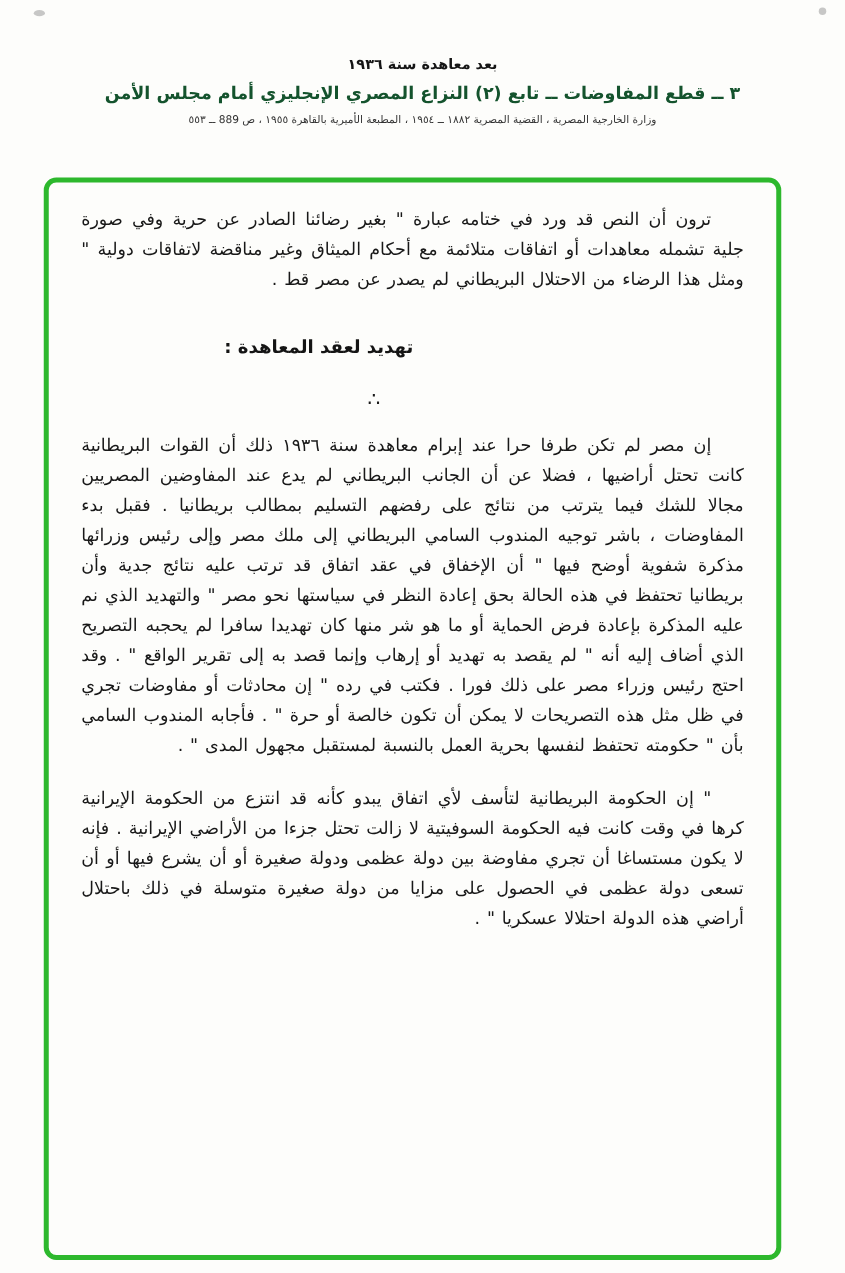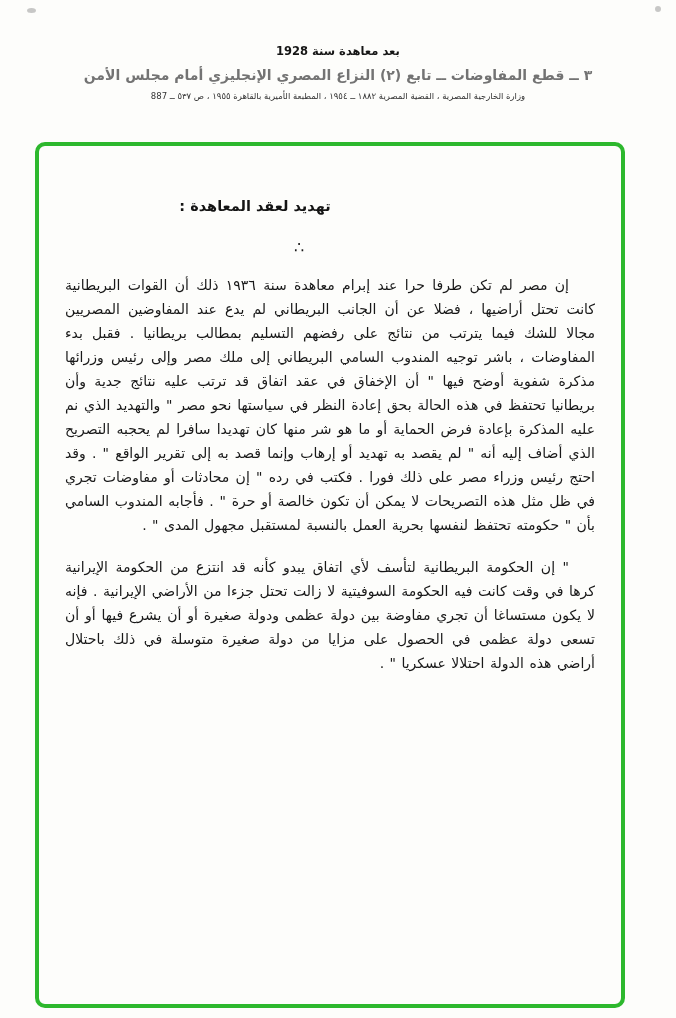--- a/index.html
+++ b/index.html
@@ -25,21 +25,21 @@
   .hdr-line1 {
     font-size: 11.5px;
     font-weight: bold;
     margin-bottom: 9px;
     color: #151515;
   }
   .hdr-line2 {
     font-size: 14px;
     font-weight: bold;
     margin-bottom: 8px;
-    color: #737373;
+    color: #14532d;
   }
   .hdr-line3 {
     font-size: 8.5px;
     color: #333;
     letter-spacing: 0.2px;
   }
   
   .green-box {
     position: absolute;
     left: 35px;
@@ -95,27 +95,28 @@
 </style>
 </head>
 <body>
 
 <div class="page">
 
   <span class="speck speck-tl"></span>
   <span class="speck speck-tr"></span>
 
   <header class="doc-header">
-    <div class="hdr-line1">بعد معاهدة سنة 1928</div>
+    <div class="hdr-line1">بعد معاهدة سنة ١٩٣٦</div>
     <div class="hdr-line2">٣ ــ قطع المفاوضات ــ تابع (٢) النزاع المصري الإنجليزي أمام مجلس الأمن</div>
-    <div class="hdr-line3">وزارة الخارجية المصرية ، القضية المصرية ١٨٨٢ ــ ١٩٥٤ ، المطبعة الأميرية بالقاهرة ١٩٥٥ ، ص ٥٣٧ ــ 887</div>
+    <div class="hdr-line3">وزارة الخارجية المصرية ، القضية المصرية ١٨٨٢ ــ ١٩٥٤ ، المطبعة الأميرية بالقاهرة ١٩٥٥ ، ص 889 ــ ٥٥٣</div>
   </header>
 
   <section class="green-box">
 
+    <p class="para">ترون أن النص قد ورد في ختامه عبارة " بغير رضائنا الصادر عن حرية وفي صورة جلية تشمله معاهدات أو اتفاقات متلائمة مع أحكام الميثاق وغير مناقضة لاتفاقات دولية " ومثل هذا الرضاء من الاحتلال البريطاني لم يصدر عن مصر قط .</p>
 
     <div class="section-heading">تهديد لعقد المعاهدة :</div>
 
 
     <div class="separator">∴</div>
 
     <p class="para mt-para3">إن مصر لم تكن طرفا حرا عند إبرام معاهدة سنة ١٩٣٦ ذلك أن القوات البريطانية كانت تحتل أراضيها ، فضلا عن أن الجانب البريطاني لم يدع عند المفاوضين المصريين مجالا للشك فيما يترتب من نتائج على رفضهم التسليم بمطالب بريطانيا . فقبل بدء المفاوضات ، باشر توجيه المندوب السامي البريطاني إلى ملك مصر وإلى رئيس وزرائها مذكرة شفوية أوضح فيها " أن الإخفاق في عقد اتفاق قد ترتب عليه نتائج جدية وأن بريطانيا تحتفظ في هذه الحالة بحق إعادة النظر في سياستها نحو مصر " والتهديد الذي نم عليه المذكرة بإعادة فرض الحماية أو ما هو شر منها كان تهديدا سافرا لم يحجبه التصريح الذي أضاف إليه أنه " لم يقصد به تهديد أو إرهاب وإنما قصد به إلى تقرير الواقع " . وقد احتج رئيس وزراء مصر على ذلك فورا . فكتب في رده " إن محادثات أو مفاوضات تجري في ظل مثل هذه التصريحات لا يمكن أن تكون خالصة أو حرة " . فأجابه المندوب السامي بأن " حكومته تحتفظ لنفسها بحرية العمل بالنسبة لمستقبل مجهول المدى " .</p>
 
 
     <p class="para mt-para5">" إن الحكومة البريطانية لتأسف لأي اتفاق يبدو كأنه قد انتزع من الحكومة الإيرانية كرها في وقت كانت فيه الحكومة السوفيتية لا زالت تحتل جزءا من الأراضي الإيرانية . فإنه لا يكون مستساغا أن تجري مفاوضة بين دولة عظمى ودولة صغيرة أو أن يشرع فيها أو أن تسعى دولة عظمى في الحصول على مزايا من دولة صغيرة متوسلة في ذلك باحتلال أراضي هذه الدولة احتلالا عسكريا " .</p>

